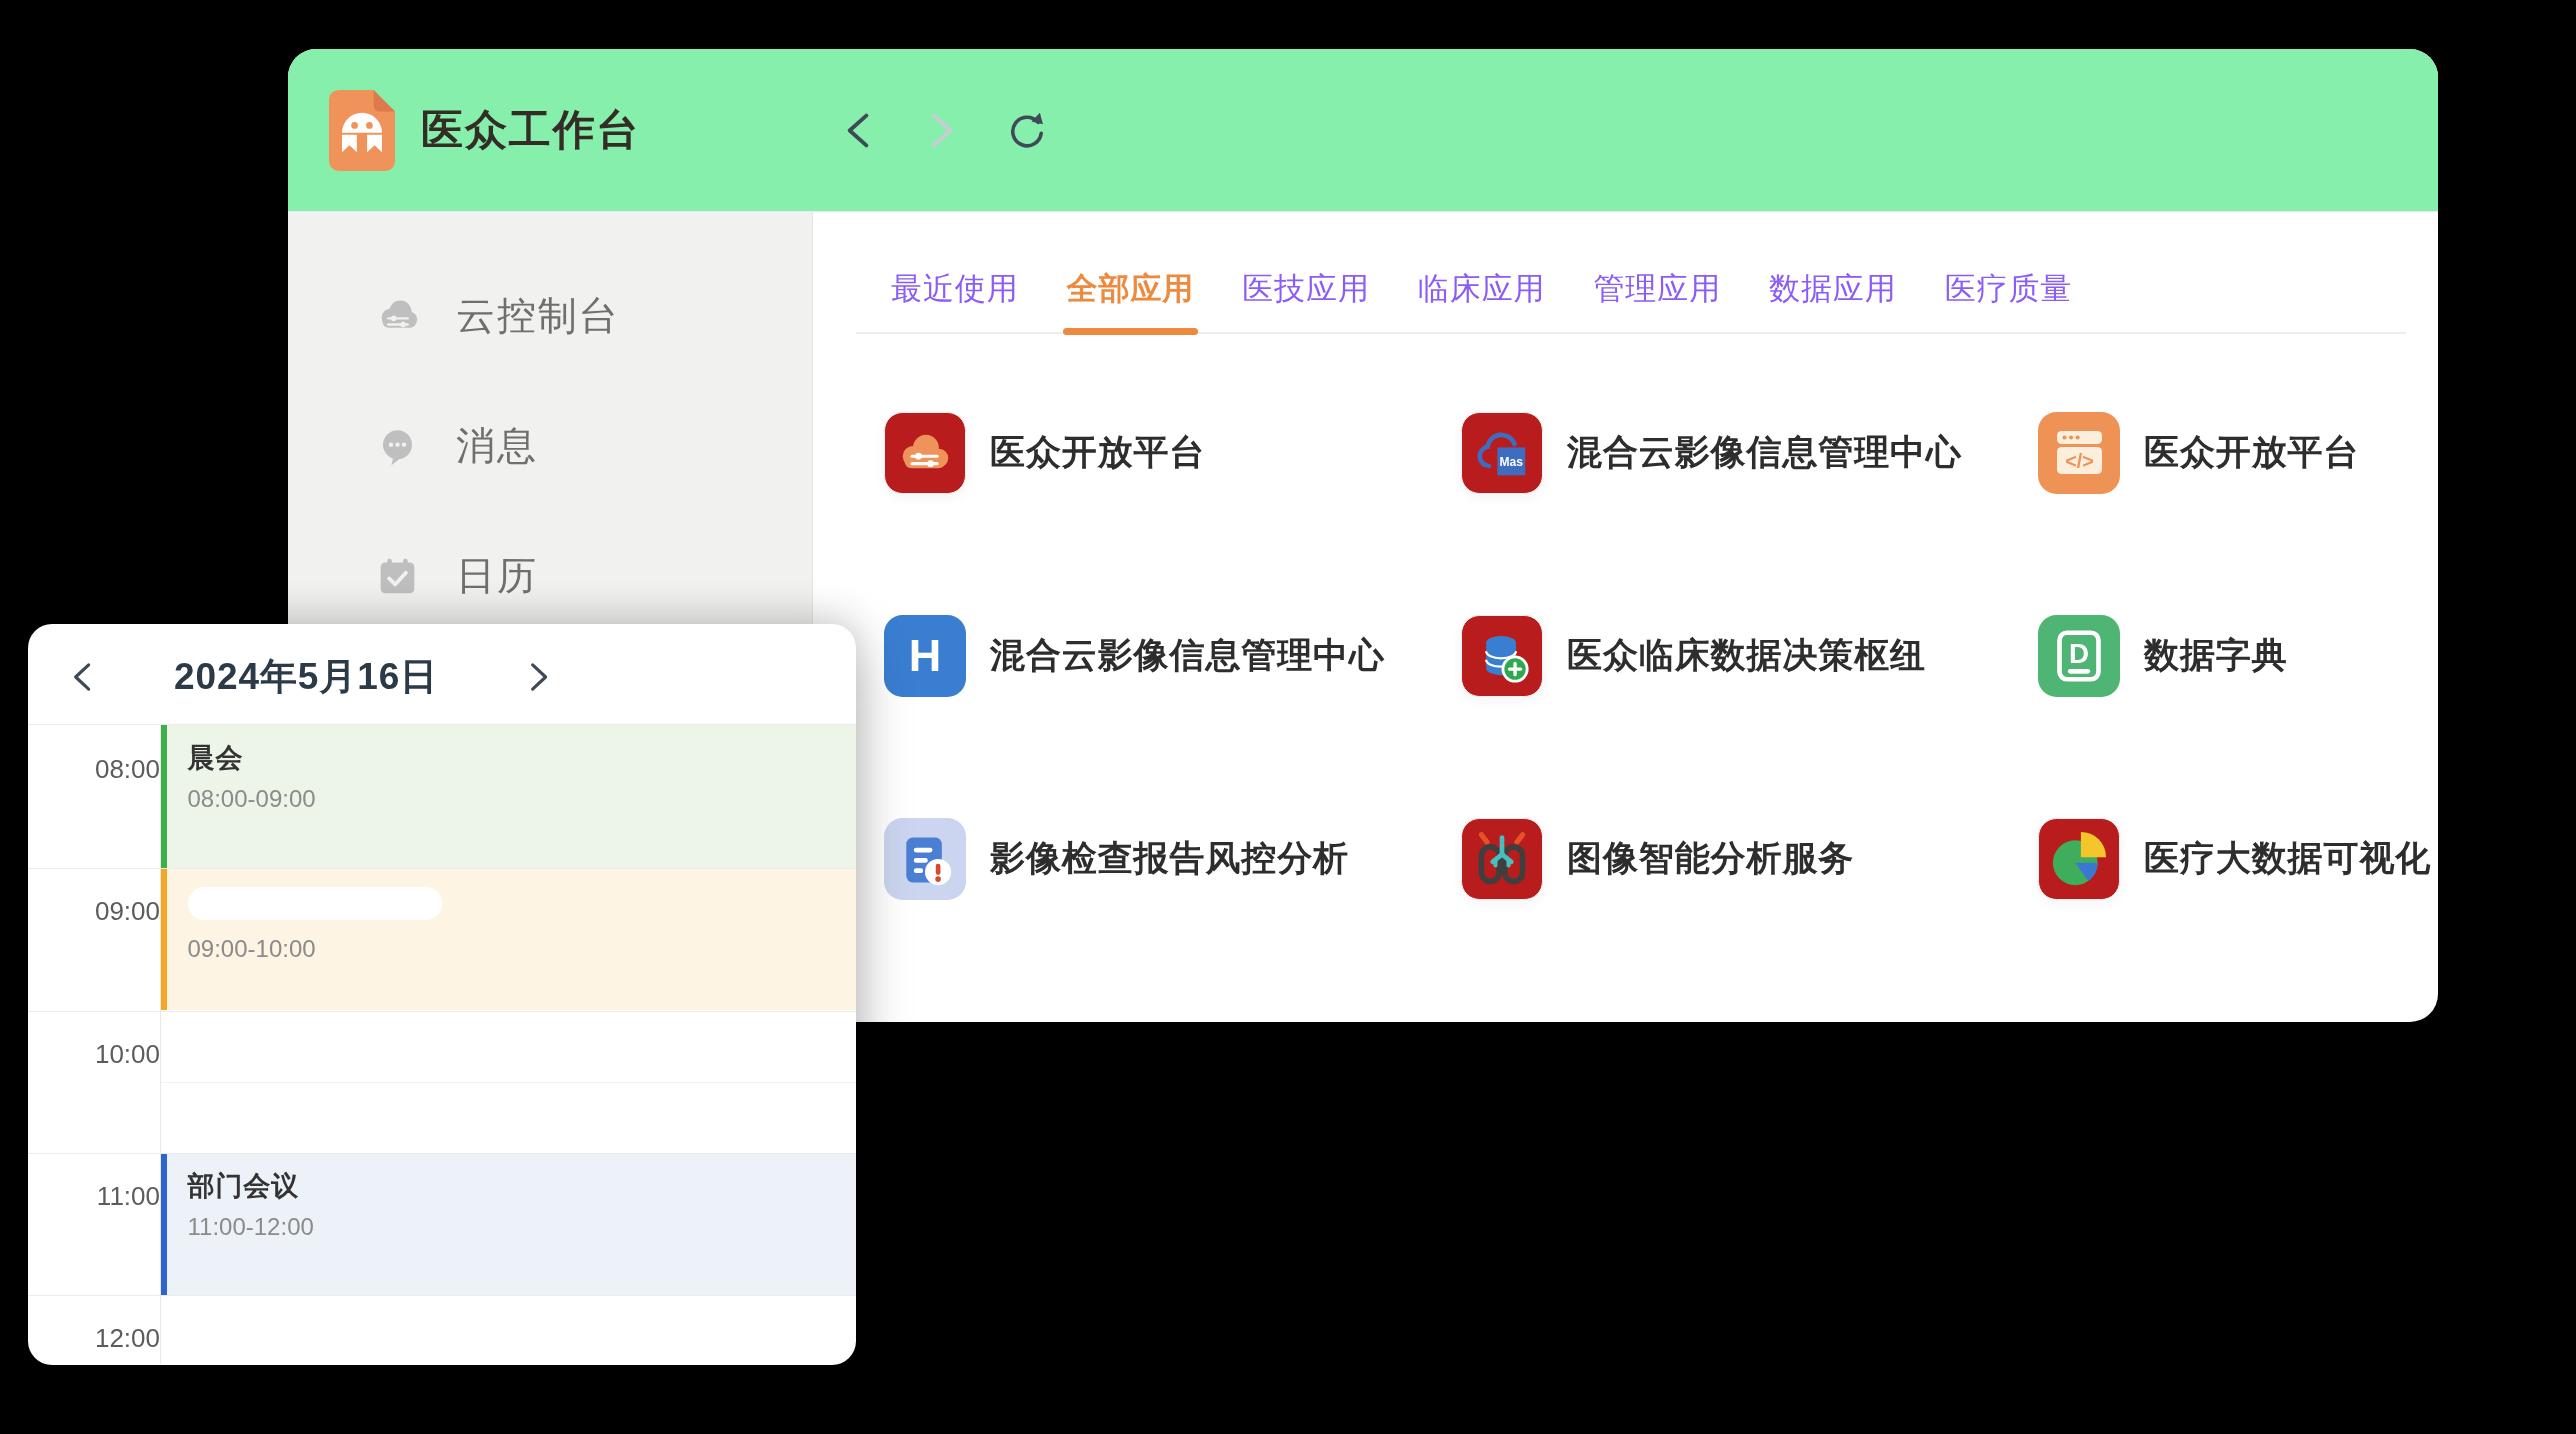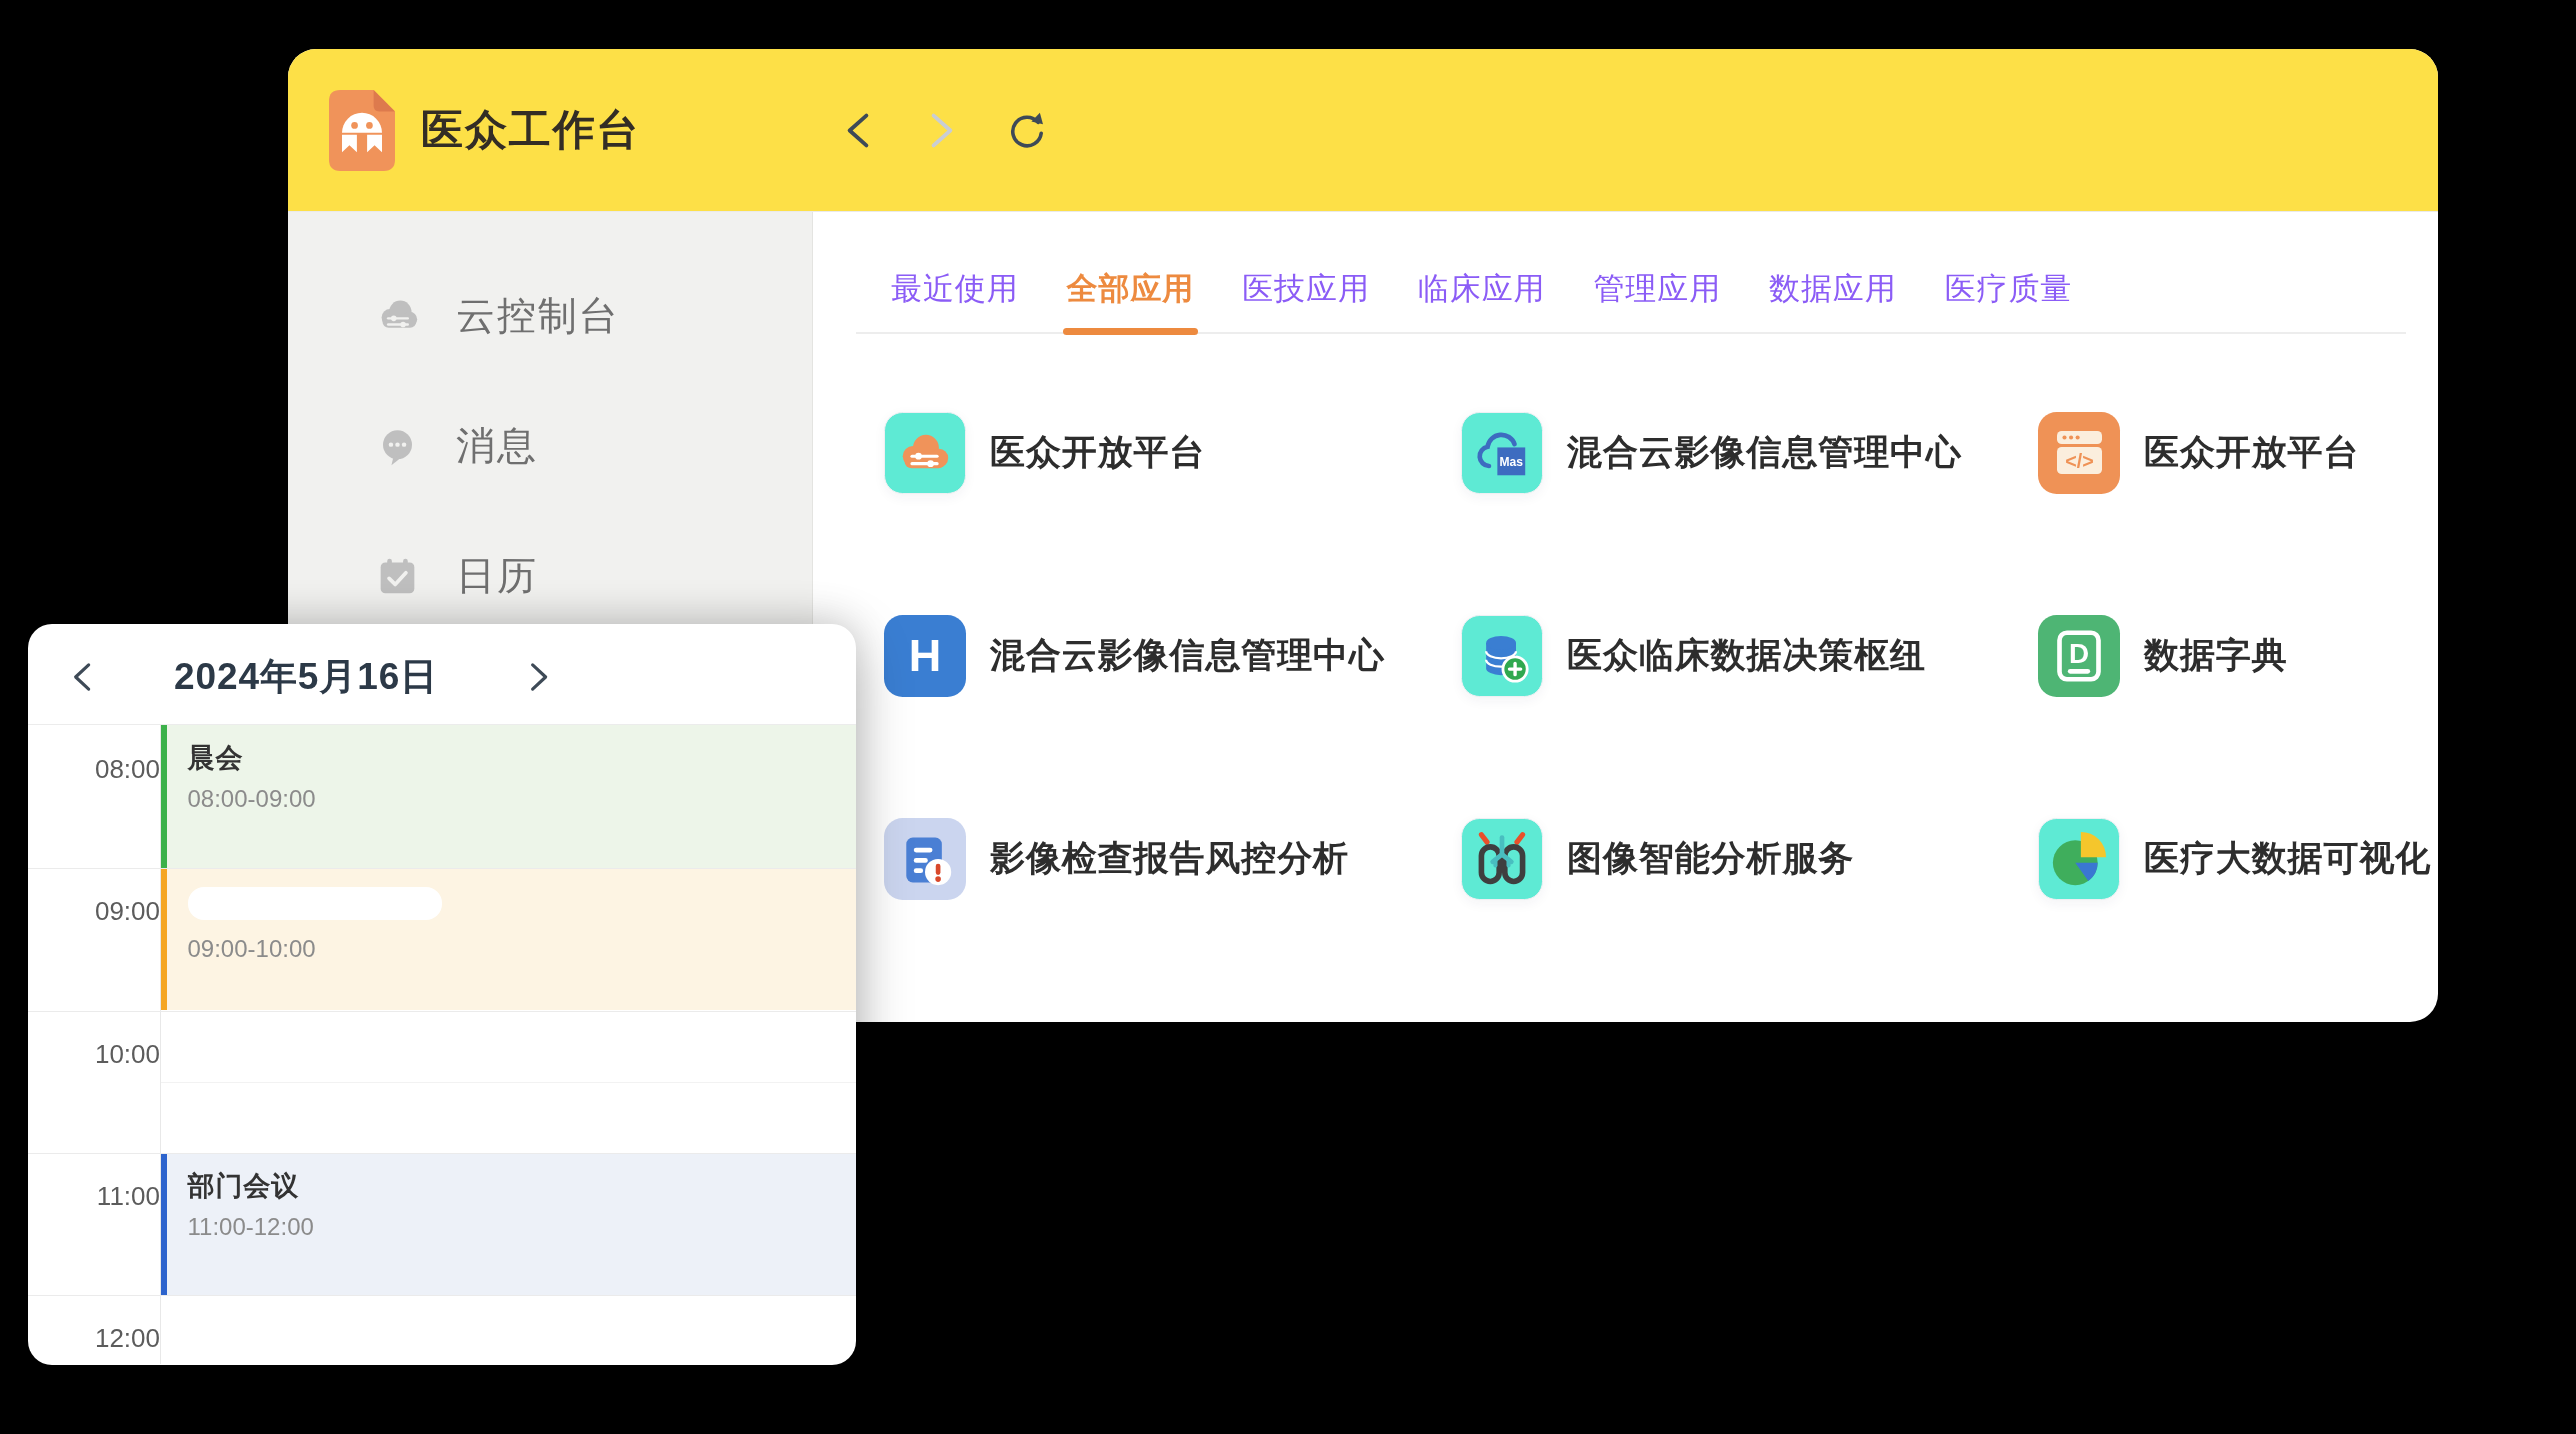--- a/index.html
+++ b/index.html
@@ -1,20 +1,20 @@
 <!DOCTYPE html>
 <html style="font-size:15px"><head>
 <meta charset="utf-8">
 <style>
   * { margin:0; padding:0; box-sizing:border-box; }
   html,body { width:2576px; height:1434px; background:#000; font-family:"Liberation Sans",sans-serif; position:relative; overflow:hidden; }
 
   
   .main-window { position:absolute; left:288px; top:49px; width:2150px; height:973px; background:#fff; border-radius:28px; overflow:hidden; display:flex; flex-direction:column; }
-  .mw-header { height:163px; flex:0 0 163px; display:flex; align-items:center; padding-left:41px; border-bottom:0.9px solid #eaeaea; background:#fde047; }
+  .mw-header { height:163px; flex:0 0 163px; display:flex; align-items:center; padding-left:41px; border-bottom:0.9px solid #eaeaea; background:#86efac; }
   .logo { width:66px; height:81px; flex:0 0 66px; }
   .app-title { font-size:42px; font-weight:700; color:#332d25; margin-left:26px; letter-spacing:1.9px; }
   .nav-group { display:flex; align-items:center; gap:43px; margin-left:197px; }
   .nav-btn { width:41px; height:41px; display:flex; align-items:center; justify-content:center; cursor:pointer; background:none; border:none; }
 
   .mw-body { flex:1; display:flex; min-height:0; }
   .sidebar { width:525px; flex:0 0 525px; background:#f1f1ef; border-right:0.9px solid #e4e4e1; padding:39px 0 0 88px; }
   .side-item { height:130px; display:flex; align-items:center; gap:37px; cursor:pointer; }
   .side-item .sicon { width:43px; height:43px; flex:0 0 43px; }
   .side-item .slabel { font-size:39px; color:#6f6f6f; letter-spacing:1.9px; }
@@ -22,21 +22,21 @@
   .content { flex:1; padding:0 32px 0 43px; min-width:0; }
   .tabs { display:flex; gap:48px; margin-top:60px; padding-left:35px; }
   .tab { position:relative; font-size:31px; line-height:34px; color:#8b5cf6; padding-bottom:26px; cursor:pointer; letter-spacing:0.9px; white-space:nowrap; }
   .tab.active { color:#ed8a3f; font-weight:700; }
   .tab.active::after { content:""; position:absolute; left:-3.7px; right:-3.7px; bottom:-2.8px; height:6.5px; border-radius:3.7px; background:#ed8a3f; }
   .tab-divider { height:1.9px; background:#ededed; }
 
   .app-grid { display:grid; grid-template-columns:577px 577px 1fr; row-gap:121px; margin:78px 0 0 28px; }
   .app-cell { display:flex; align-items:center; gap:24px; cursor:pointer; height:82px; }
   .tile { width:82px; height:82px; flex:0 0 82px; border-radius:18.6px; display:flex; align-items:center; justify-content:center; }
-  .tile.white { background:#5eead4; border:1.9px solid #eef0f3; box-shadow:0 3.7px 11.2px rgba(30,40,80,.05); }
+  .tile.white { background:#b91c1c; border:1.9px solid #eef0f3; box-shadow:0 3.7px 11.2px rgba(30,40,80,.05); }
   .tile.t-orange { background:#ef9256; }
   .tile.t-blue { background:#3a7ed2; }
   .tile.t-green { background:#4eb574; }
   .tile.t-peri { background:#cbd5ef; }
   .tile .big-letter { color:#fff; font-size:45px; font-weight:700; }
   .app-label { font-size:35px; font-weight:600; color:#2d2d2d; letter-spacing:0.9px; white-space:nowrap; }
 
   
   .calendar { position:absolute; left:28px; top:624px; width:828px; height:741px; background:#fff; border-radius:24px; box-shadow:0 15px 56px rgba(0,0,0,.28), 0 -7.4px 37px rgba(0,0,0,.10); overflow:hidden; }
   .cal-header { position:relative; height:101px; border-bottom:0.9px solid #ececec; }

